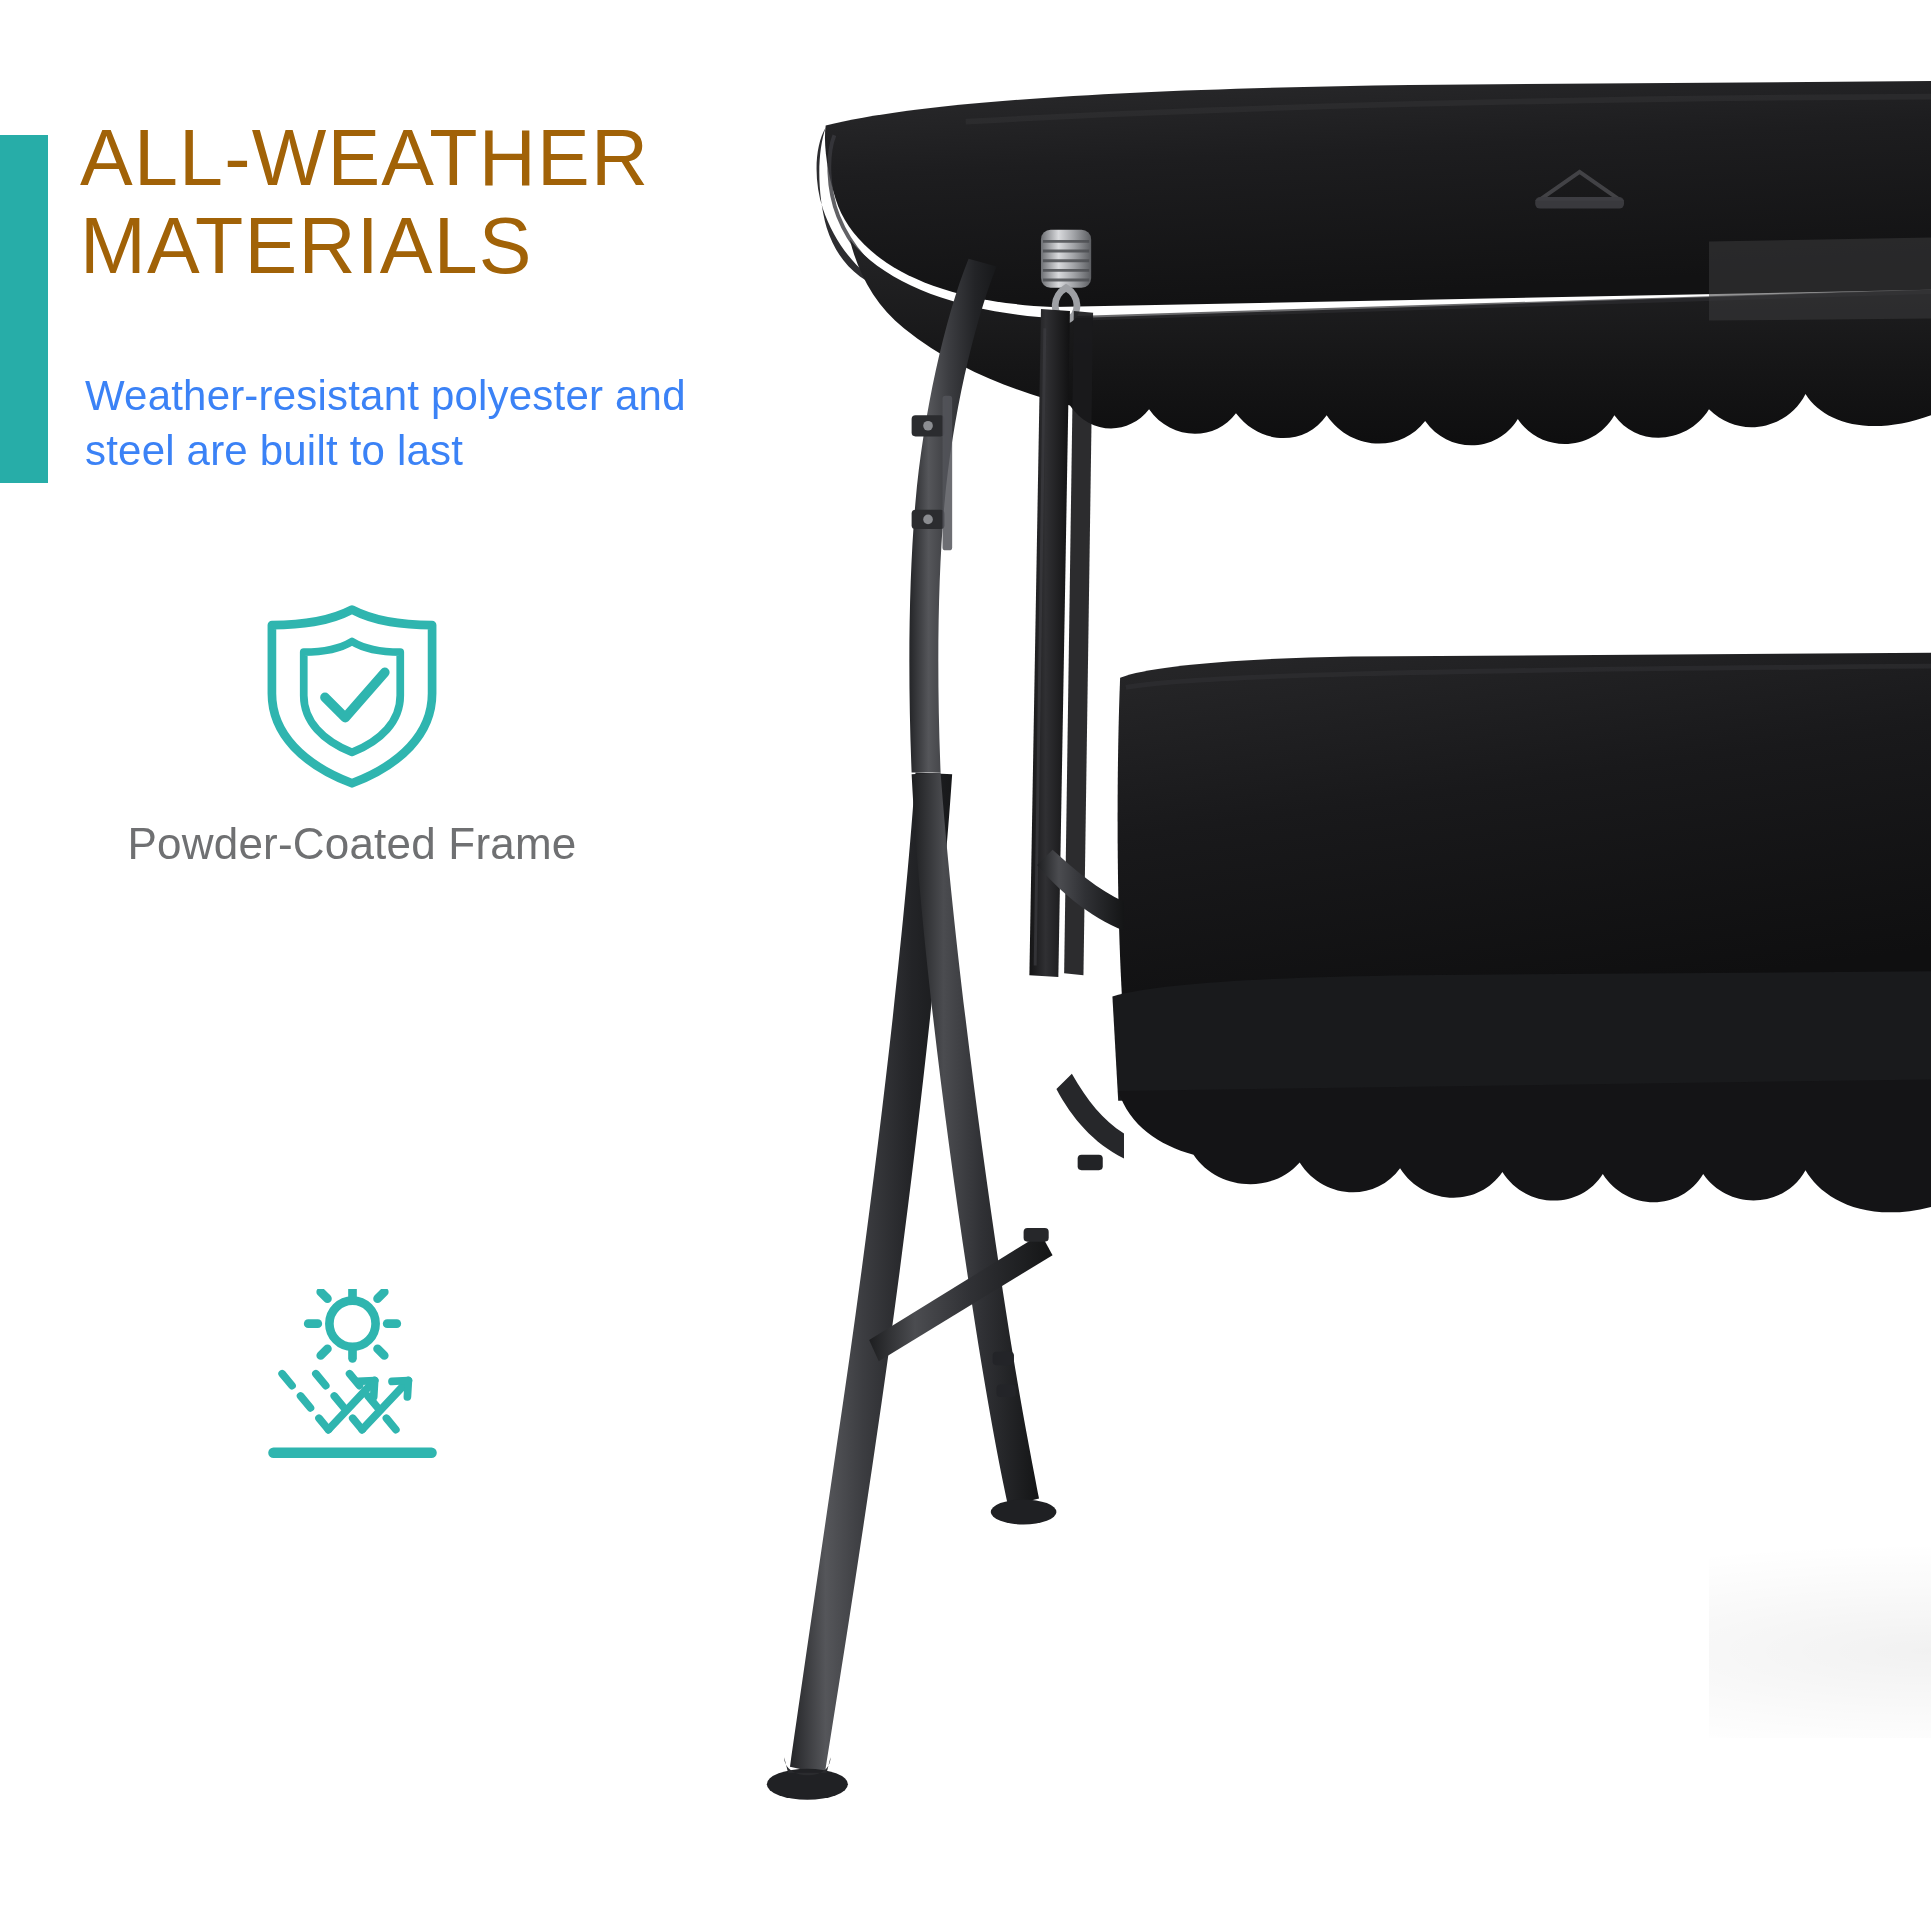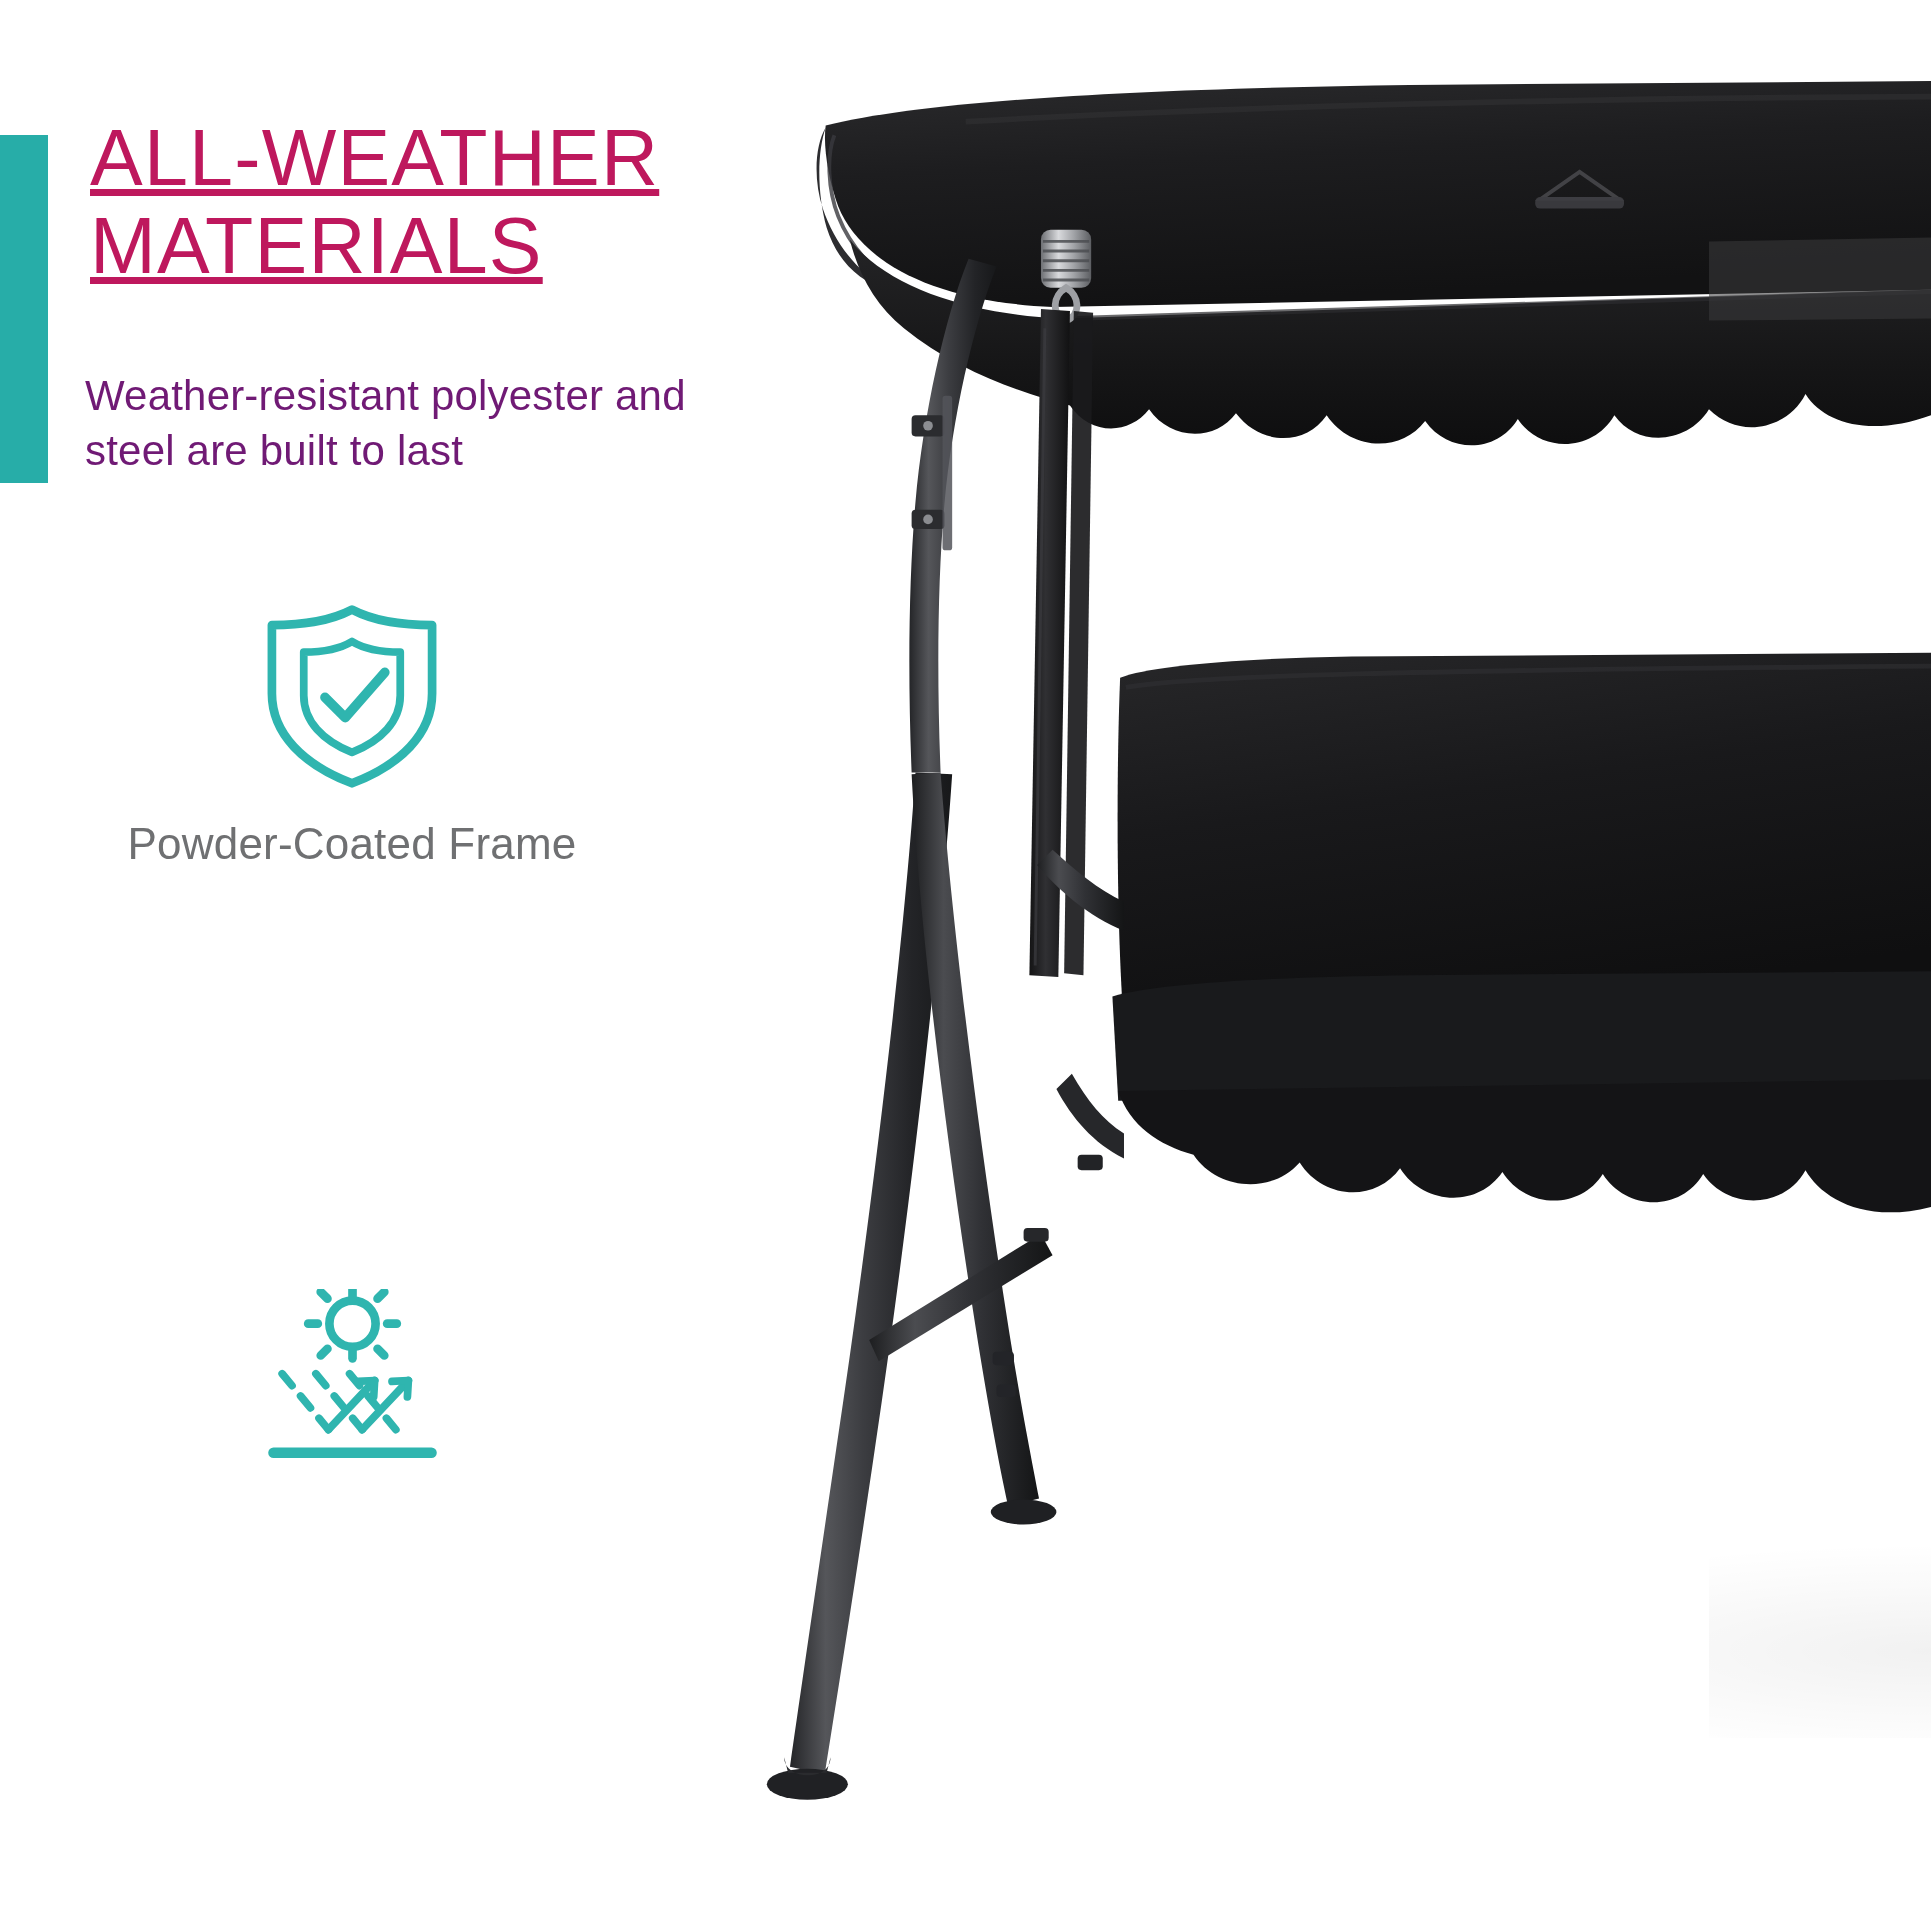--- a/index.html
+++ b/index.html
@@ -13,34 +13,33 @@
 
   
   .accent-bar{
     position:absolute; left:0; top:135px;
     width:48px; height:348px;
     background:#27ada8;
   }
 
   
   .headline{
-    position:absolute; left:90px; top:114px;
+    position:absolute; left:80px; top:114px;
     width:801px;
-    color:#be185d;
+    color:#a16207;
     font-size:79px;
     font-weight:400;
     line-height:1.12;
     letter-spacing:1.2px;
     text-transform:uppercase;
-    text-decoration:underline;
   }
   .subhead{
     position:absolute; left:85px; top:369px;
     width:676px;
-    color:#701a75;
+    color:#3b82f6;
     font-size:42px;
     font-weight:300;
     line-height:1.30;
     letter-spacing:0.2px;
   }
 
   
   .feature{
     position:absolute;
     width:502px;

